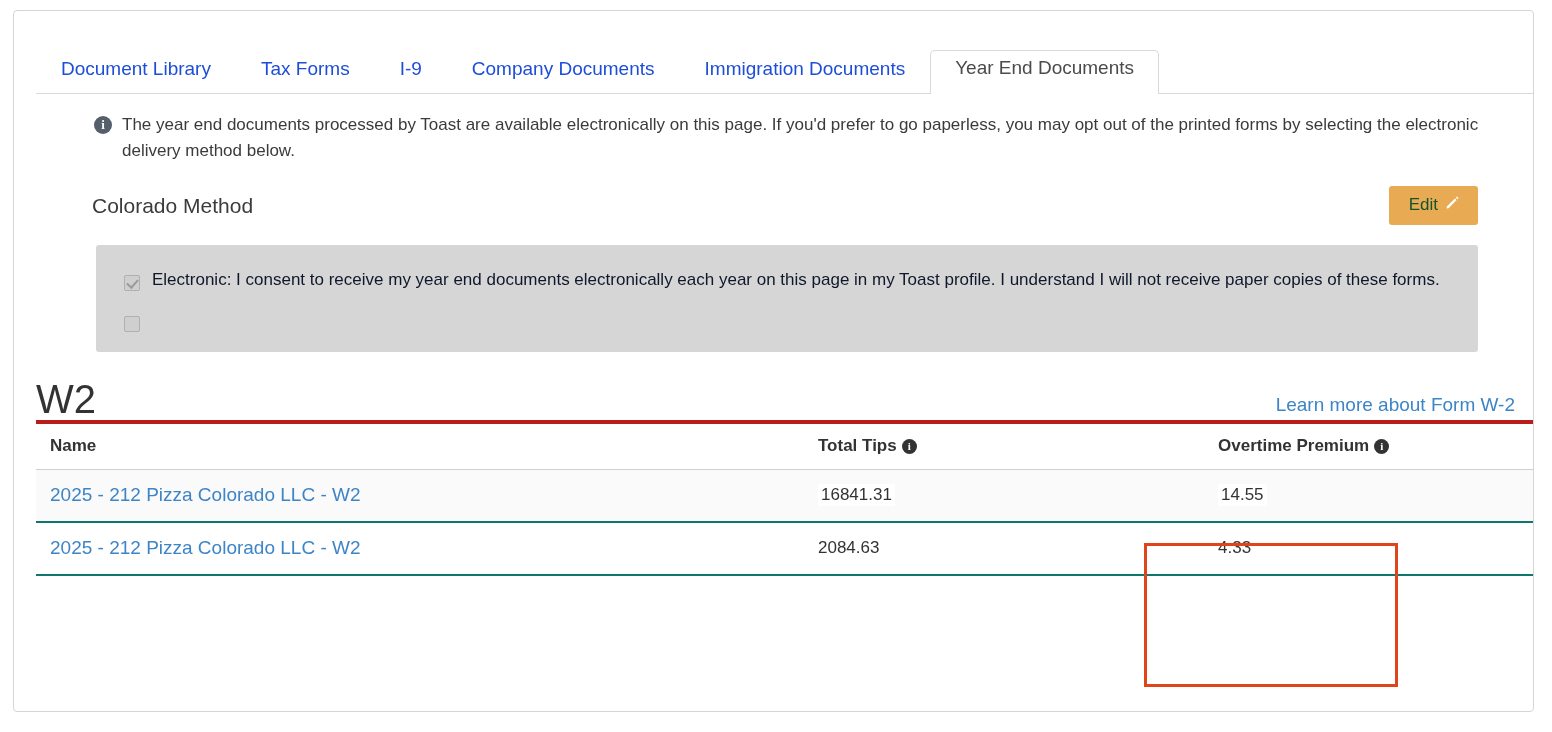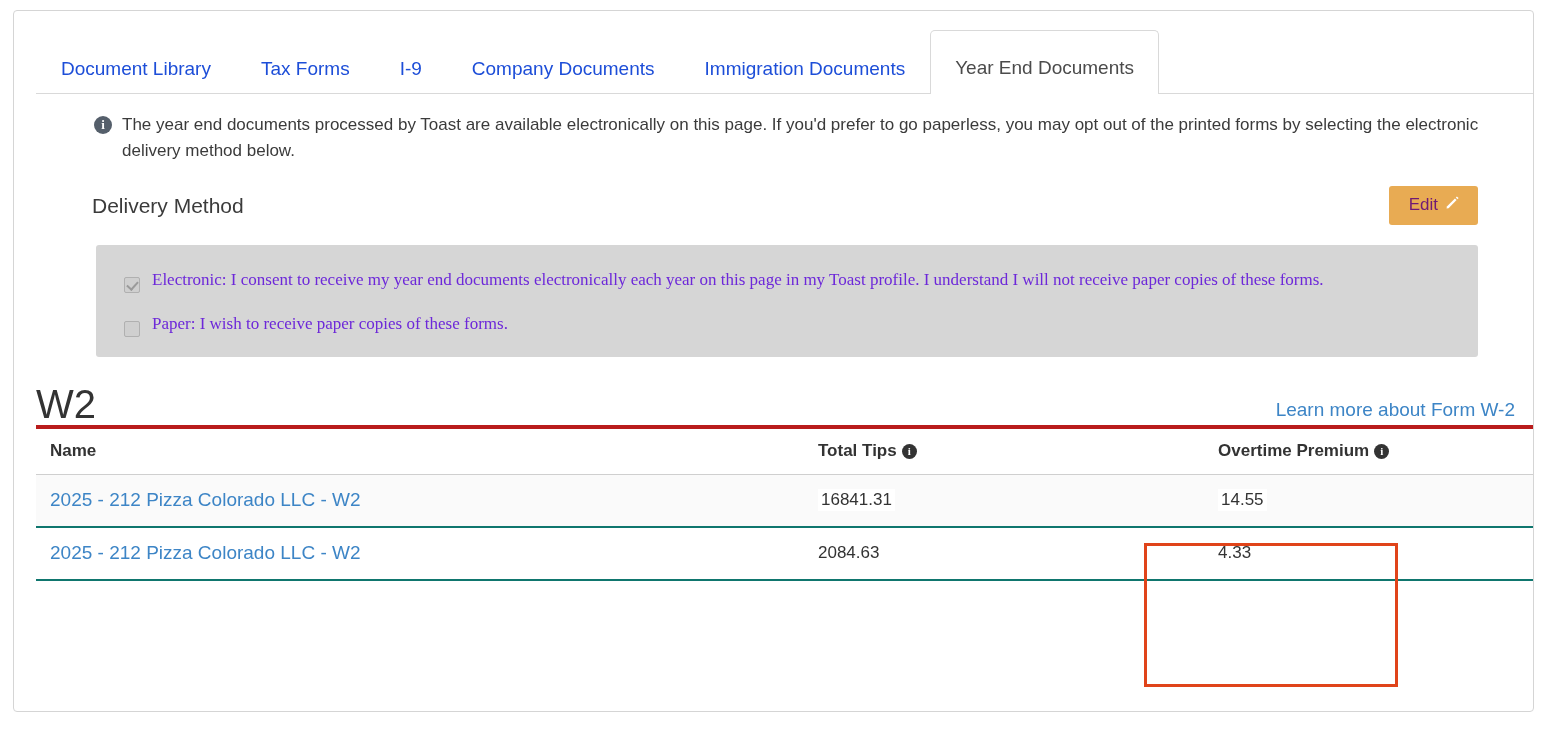--- a/index.html
+++ b/index.html
@@ -58,21 +58,21 @@
     background: transparent;
     border: 1px solid transparent;
     border-bottom: none;
     border-radius: 5px 5px 0 0;
     box-sizing: border-box;
   }
   .tab.active {
     color: #4b4b4b;
     background: #ffffff;
     border-color: #d9d9d9;
-    padding-top: 26px;
+    padding-top: 6px;
     padding-bottom: 15px;
   }
 
   
   .info-banner {
     display: flex;
     margin: 18px 30px 0 22px;
     font-size: 17px;
     line-height: 26px;
     color: #3b3b3b;
@@ -99,21 +99,21 @@
     align-items: center;
     justify-content: space-between;
     margin: 22px 55px 0 78px;
   }
   .delivery-title {
     font-size: 21px;
     color: #3b3b3b;
   }
   .edit-button {
     background: #e8ab53;
-    color: #701a75;
+    color: #14532d;
     font-size: 17px;
     border: none;
     border-radius: 3px;
     padding: 9px 18px 10px 20px;
     cursor: pointer;
     display: inline-flex;
     align-items: center;
     gap: 7px;
     font-family: "Liberation Sans", sans-serif;
   }
@@ -121,25 +121,24 @@
 
   
   .consent-box {
     margin: 20px 55px 0 82px;
     background: #d6d6d6;
     border-radius: 3px;
     padding: 22px 28px 20px 28px;
   }
   .consent-line {
     display: flex;
-    align-items: flex-end;
+    align-items: center;
     font-size: 17px;
     line-height: 26px;
-    color: #6d28d9;
-    font-family: Liberation Serif, serif;
+    color: #0f172a;
   }
   .consent-line + .consent-line { margin-top: 18px; }
   .checkbox {
     flex: 0 0 auto;
     width: 16px;
     height: 16px;
     margin: 5px 12px 0 0;
     border: 1px solid #b0b0b0;
     background: #cfcfcf;
     border-radius: 2px;
@@ -261,40 +260,39 @@
     <div class="tab">Immigration Documents</div>
     <div class="tab active">Year End Documents</div>
   </div>
 
   <div class="info-banner">
     <div class="info-icon">i</div>
     <div class="info-text">The year end documents processed by Toast are available electronically on this page. If you'd prefer to go paperless, you may opt out of the printed forms by selecting the electronic delivery method below.</div>
   </div>
 
   <div class="delivery-row">
-    <div class="delivery-title">Delivery Method</div>
+    <div class="delivery-title">Colorado Method</div>
     <button class="edit-button">
       <span>Edit</span>
       <span class="pencil">
         <svg width="15" height="15" viewBox="0 0 16 16" aria-hidden="true">
           <path d="M2 12.2 L10.6 3.6 L12.4 5.4 L3.8 14 L1.6 14.4 Z" fill="#ffffff"></path>
           <path d="M11.5 2.7 L13.3 4.5 L14.5 3.3 L12.7 1.5 Z" fill="#ffffff"></path>
         </svg>
       </span>
     </button>
   </div>
 
   <div class="consent-box">
     <div class="consent-line">
       <span class="checkbox checked"></span>
       <span class="consent-text">Electronic: I consent to receive my year end documents electronically each year on this page in my Toast profile. I understand I will not receive paper copies of these forms.</span>
     </div>
     <div class="consent-line">
       <span class="checkbox"></span>
-      <span class="consent-text">Paper: I wish to receive paper copies of these forms.</span>
     </div>
   </div>
 
   <div class="w2-head">
     <div class="w2-title">W2</div>
     <a class="learn-link" href="#">Learn more about Form W-2</a>
   </div>
 
   <table class="w2">
     <thead>

